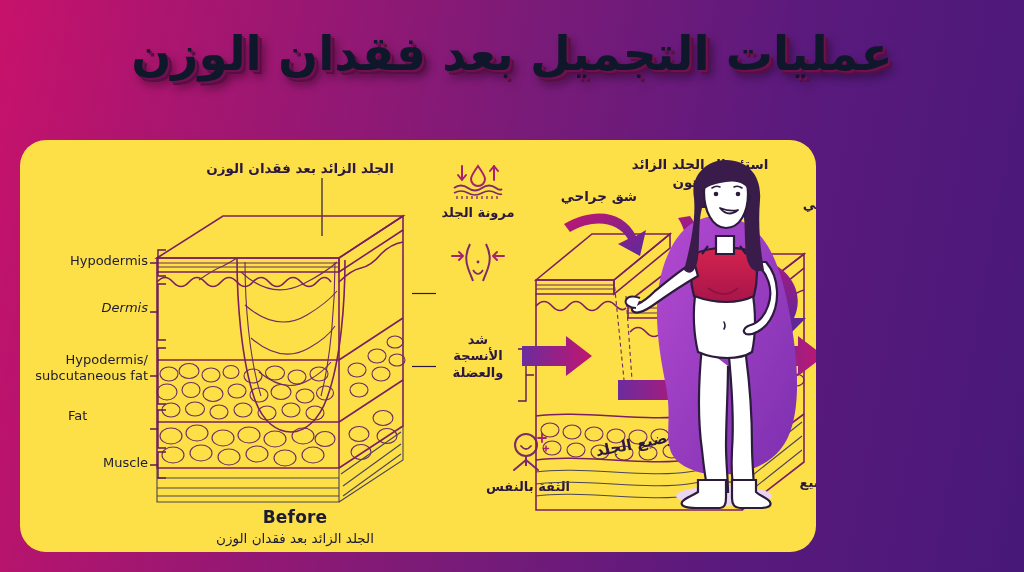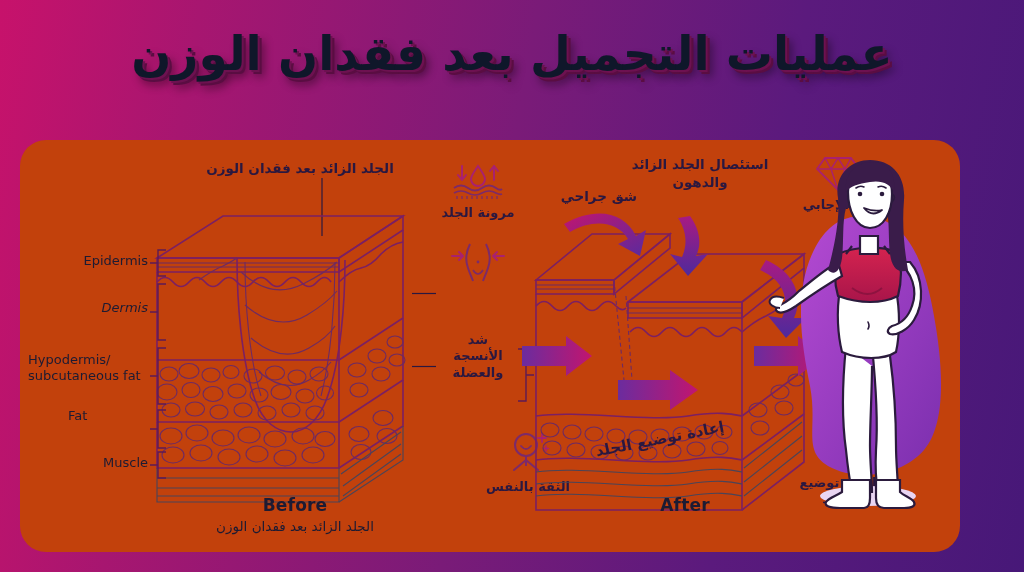--- a/index.html
+++ b/index.html
@@ -22,30 +22,30 @@
     direction:rtl;
     text-shadow:
       2px 2px 0 #6d1150,
       4px 4px 0 #5a0d42,
       6px 7px 10px rgba(0,0,0,.45);
     white-space:nowrap;
   }
 
   
   .card{
-    position:absolute;left:20px;top:140px;width:940px;height:412px;
-    background:#c2410c;border-radius:26px;
+    position:absolute;left:20px;top:140px;width:796px;height:412px;
+    background:#fde047;border-radius:26px;
     overflow:hidden;
   }
 
   
   .ar{direction:rtl;unicode-bidi:bidi-override;font-family:"DejaVu Sans",sans-serif;}
   .lbl{position:absolute;color:#1d1b33;font-size:13px;line-height:1.25;}
   .lbl-ar{position:absolute;color:#2a1840;font-size:13.5px;line-height:1.3;direction:rtl;text-align:center;font-weight:600;}
-  .cap{position:absolute;text-align:center;color:#1d1b33;}
+  .cap{position:absolute;text-align:center;color:#1d1b33;margin-top:12px;}
   .cap b{display:block;font-size:17px;font-weight:bold;letter-spacing:.2px;}
   .cap span{display:block;font-size:13.5px;direction:rtl;margin-top:3px;}
 
   .feat{position:absolute;width:96px;text-align:center;}
   .feat .ficon{display:block;margin:0 auto 3px;}
   .feat .ftxt{display:block;font-size:13px;color:#2a1840;direction:rtl;line-height:1.25;font-weight:600;}
 
   svg{display:block;overflow:visible;}
   .stroke-p{fill:none;stroke:#7b1f63;stroke-width:1.6;}
   .stroke-thin{fill:none;stroke:#6d2a63;stroke-width:1.1;}
@@ -151,23 +151,23 @@
             <ellipse cx="242" cy="226" rx="10" ry="7.5"></ellipse>
         </g>
 
         <path class="stroke-grey" d="M12,258 L12,292 L194,292 L194,258"></path>
         <path class="stroke-grey" d="M194,292 L258,250 L258,216"></path>
         <path class="stroke-grey" d="M12,268 L194,268 M12,278 L194,278 M12,286 L194,286"></path>
         <path class="stroke-grey" d="M196,264 L256,222 M198,276 L256,234 M198,286 L256,244"></path>
       </svg>
 
       <div>
-        <div class="lbl" style="left:48px;top:113px;width:80px;text-align:right;">Epidermis</div>
+        <div class="lbl" style="left:48px;top:113px;width:80px;text-align:right;">Hypodermis</div>
         <div class="lbl" style="left:48px;top:160px;width:80px;text-align:right;font-style:italic;">Dermis</div>
-        <div class="lbl" style="left:8px;top:212px;width:120px;white-space:pre-line;">Hypodermis/
+        <div class="lbl" style="left:8px;top:212px;width:120px;text-align:right;white-space:pre-line;">Hypodermis/
 subcutaneous fat</div>
         <div class="lbl" style="left:48px;top:268px;width:80px;text-align:left;">Fat</div>
         <div class="lbl" style="left:38px;top:315px;width:90px;text-align:right;">Muscle</div>
 
         <svg style="position:absolute;left:128px;top:104px;" width="24" height="240">
           <path class="brace" d="M18,6 L10,6 L10,32 L18,32 M10,19 L2,19"></path>
           <path class="brace" d="M18,40 L10,40 L10,96 L18,96 M10,68 L2,68"></path>
           <path class="brace" d="M18,104 L10,104 L10,160 L18,160 M10,132 L2,132"></path>
           <path class="brace" d="M18,166 L10,166 L10,204 L18,204 M10,185 L2,185"></path>
           <path class="brace" d="M18,208 L10,208 L10,234 L18,234 M10,221 L2,221"></path>
@@ -327,21 +327,20 @@
         <path d="M248,50 C276,62 286,86 276,108 L288,108 L268,128 L250,106 L264,108 C272,90 266,70 242,60 Z" fill="url(#ag3)"></path>
 
         <path d="M4,136 L48,136 L48,126 L74,146 L48,166 L48,156 L4,156 Z" fill="url(#ag1)"></path>
         <path d="M100,170 L152,170 L152,160 L180,180 L152,200 L152,190 L100,190 Z" fill="url(#ag1)"></path>
         <path d="M236,136 L280,136 L280,126 L306,146 L280,166 L280,156 L236,156 Z" fill="url(#ag1)"></path>
       </svg>
 
       <div class="lbl-ar" style="left:550px;top:290px;width:180px;transform:rotate(-11deg);font-size:15px;">إعادة توضيع الجلد</div>
 
       <div class="cap" style="left:565px;top:355px;width:200px;">
-        <b>After</b>
       </div>
     </div>
 
     <div>
       <div class="feat" style="left:770px;top:14px;">
         <svg class="ficon" width="46" height="40" viewBox="0 0 46 40">
           <path d="M10,4 L36,4 L44,15 L23,36 L2,15 Z" fill="none" stroke="#a8216f" stroke-width="1.8"></path>
           <path d="M2,15 L44,15 M10,4 L16,15 L23,36 M36,4 L30,15 L23,36 M16,15 L23,4 L30,15" fill="none" stroke="#a8216f" stroke-width="1.4"></path>
         </svg>
         <span class="ftxt ar">بعد الإجابي</span>

